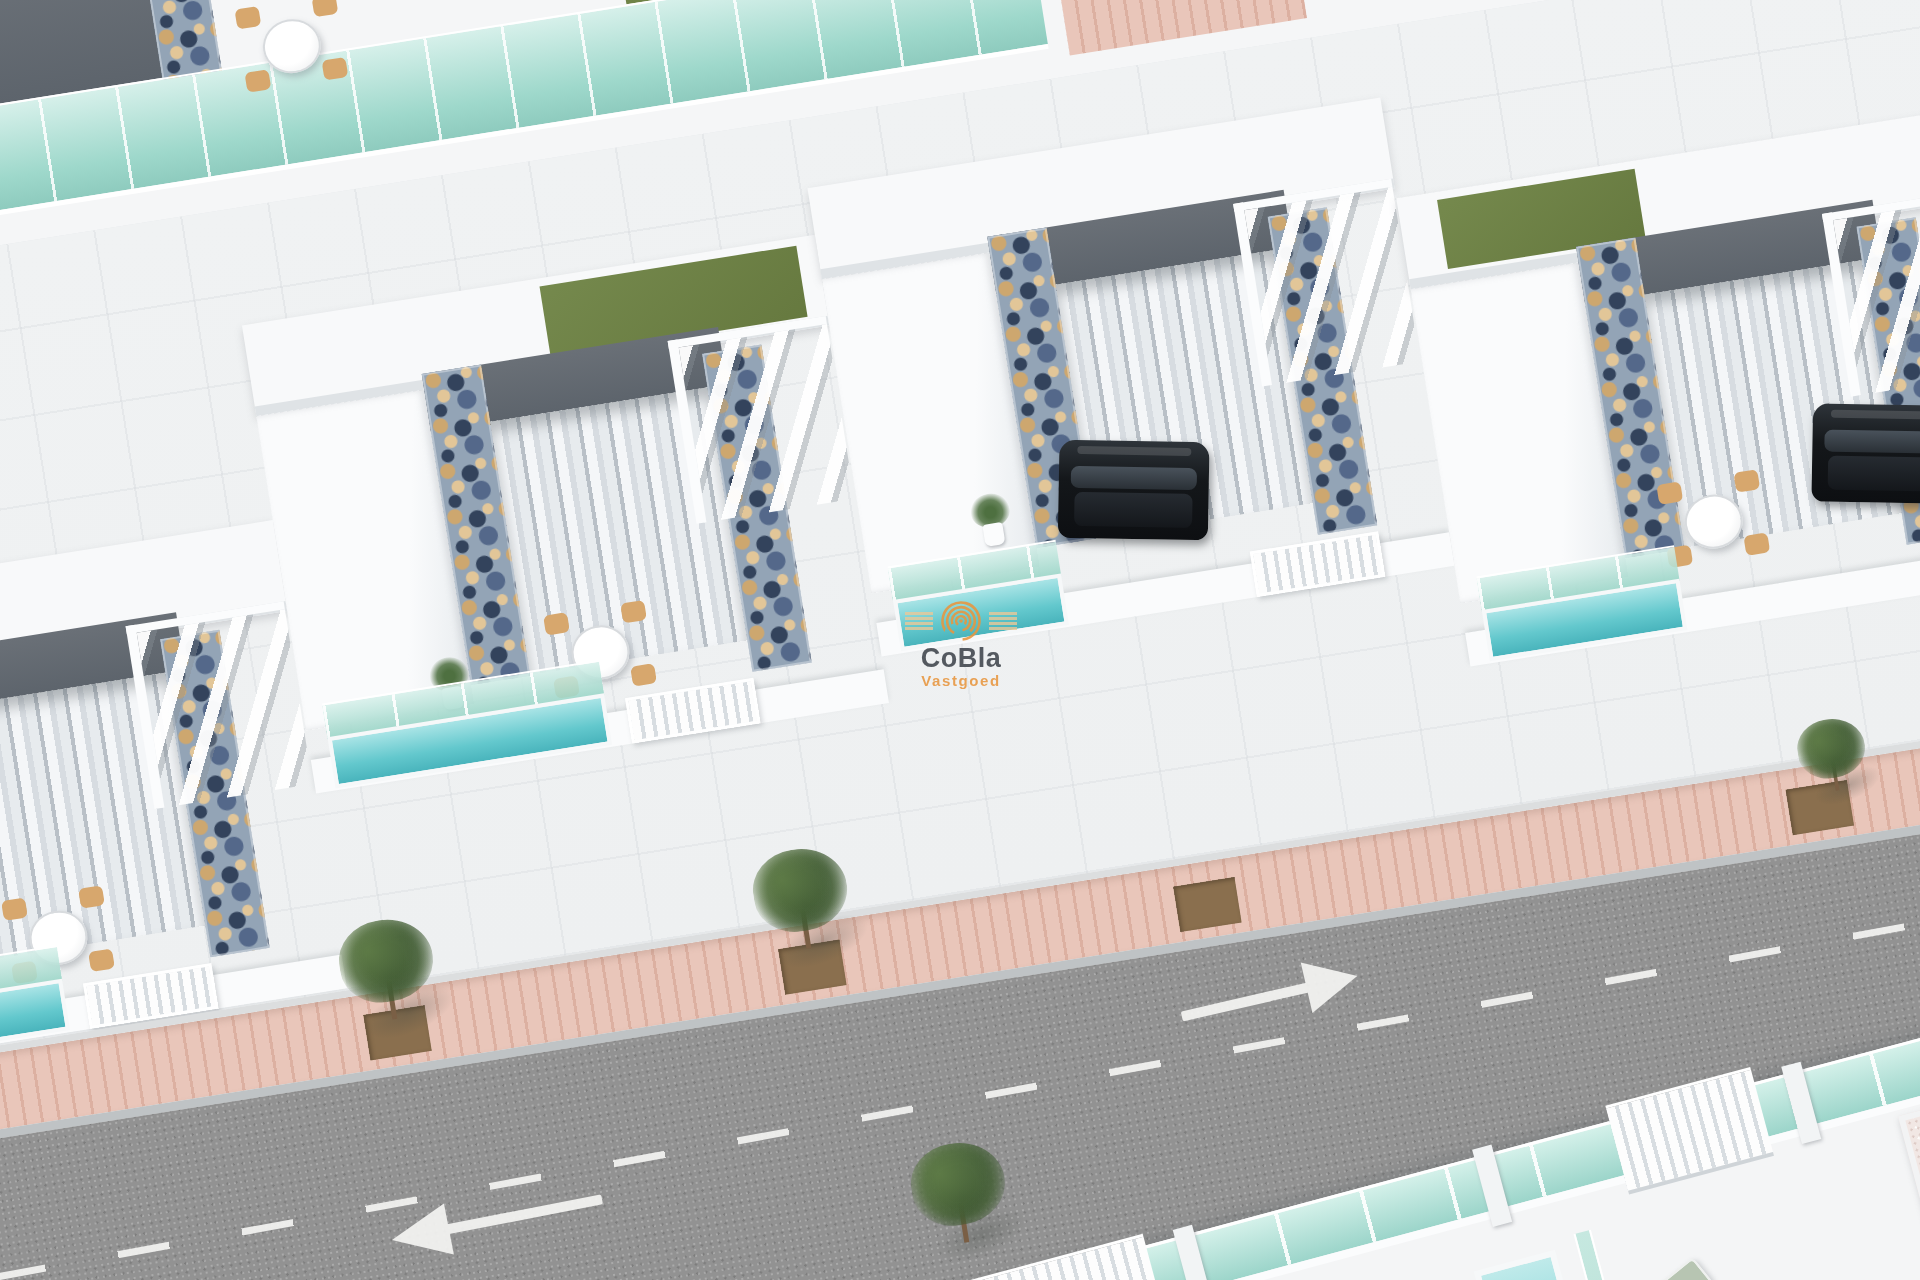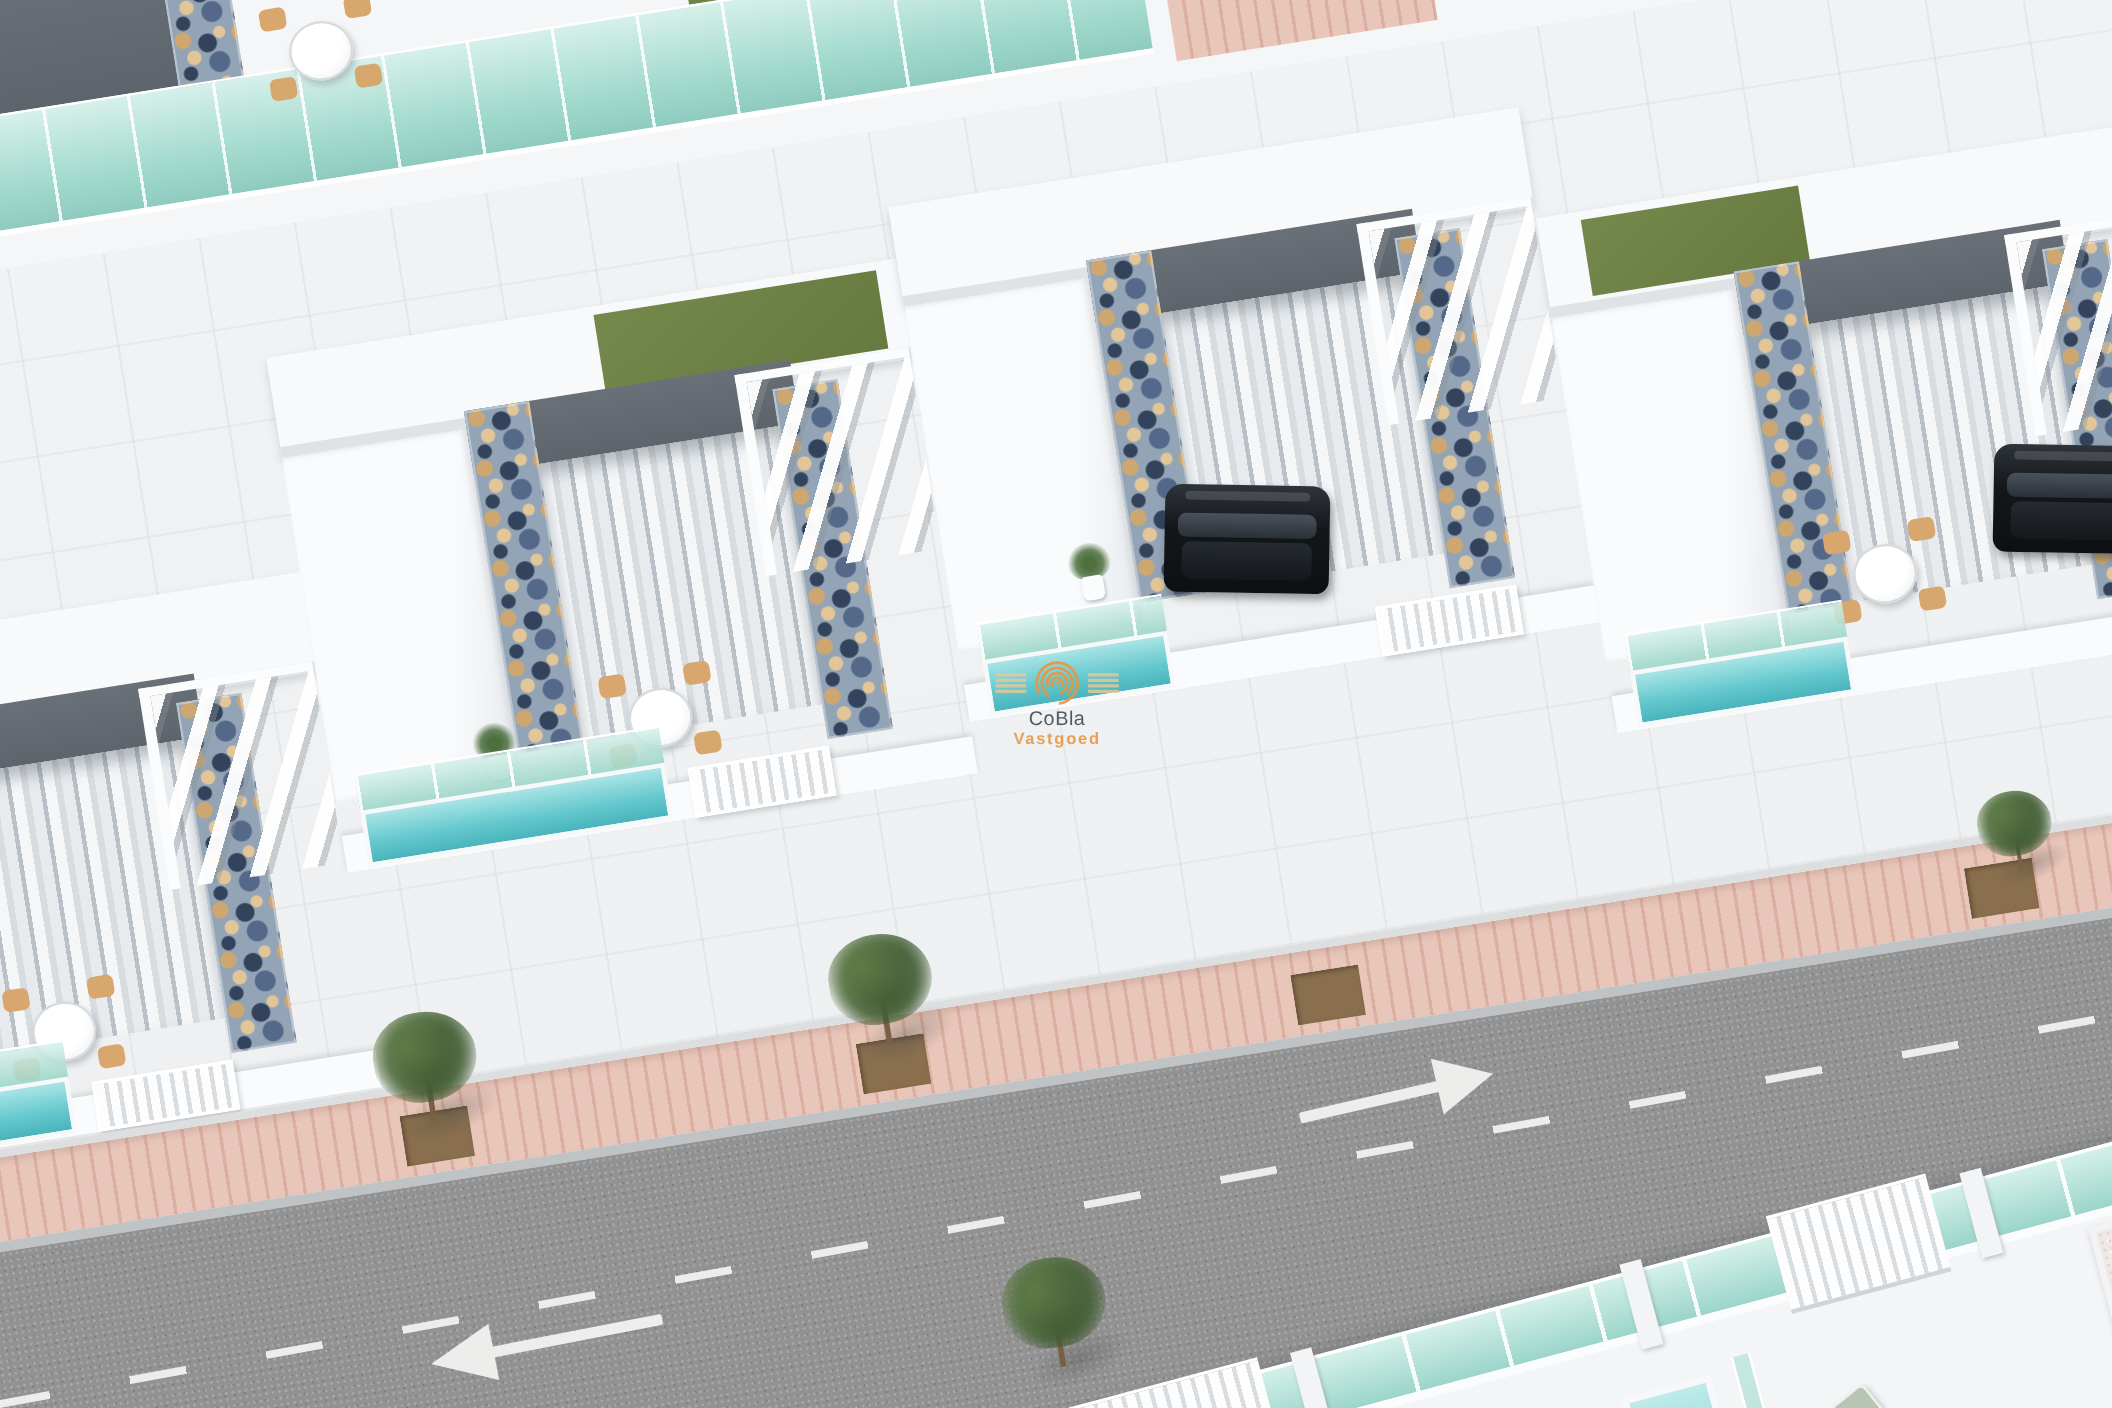--- a/index.html
+++ b/index.html
@@ -172,21 +172,21 @@
     background:
       radial-gradient(circle at 32% 34%, #5d7a46, rgba(93,122,70,0) 58%),
       radial-gradient(circle at 68% 28%, #46603a, rgba(70,96,58,0) 60%),
       radial-gradient(circle at 52% 66%, #3c5530, rgba(60,85,48,0) 64%),
       radial-gradient(circle at 50% 50%, #4f6a3c 28%, rgba(79,106,60,.78) 52%, rgba(79,106,60,0) 74%);}
   .tree.small{transform:scale(.72);}
 
   
   .watermark{position:absolute;left:886px;top:598px;width:150px;text-align:center;opacity:.88;z-index:20;}
   .wm-icon{display:block;margin:0 auto;}
-  .wm-name{font-size:18px;font-weight:normal;letter-spacing:.5px;color:var(--brand-dark);line-height:1.05;}
+  .wm-name{font-size:27px;font-weight:bold;letter-spacing:.5px;color:var(--brand-dark);line-height:1.05;}
   .wm-sub{font-size:15px;font-weight:bold;letter-spacing:1.6px;color:var(--brand-orange);line-height:1.2;}
 </style>
 </head>
 <body>
 
 <div class="viewport">
   <div class="scene">
 
     <div class="band far">
       <div class="lawnpatch" style="left:1090px;top:280px;width:380px;height:140px;"></div>

